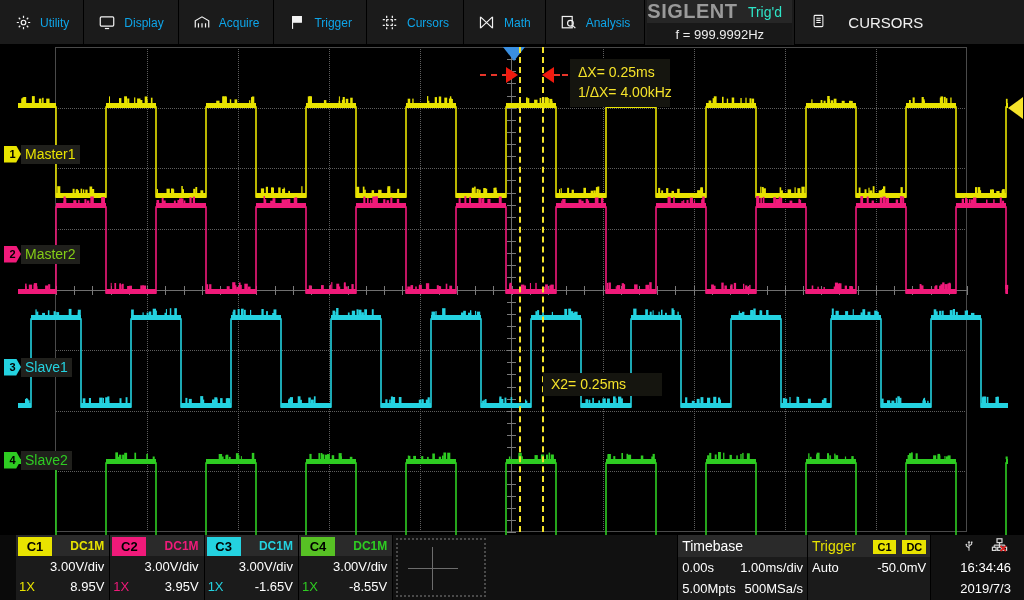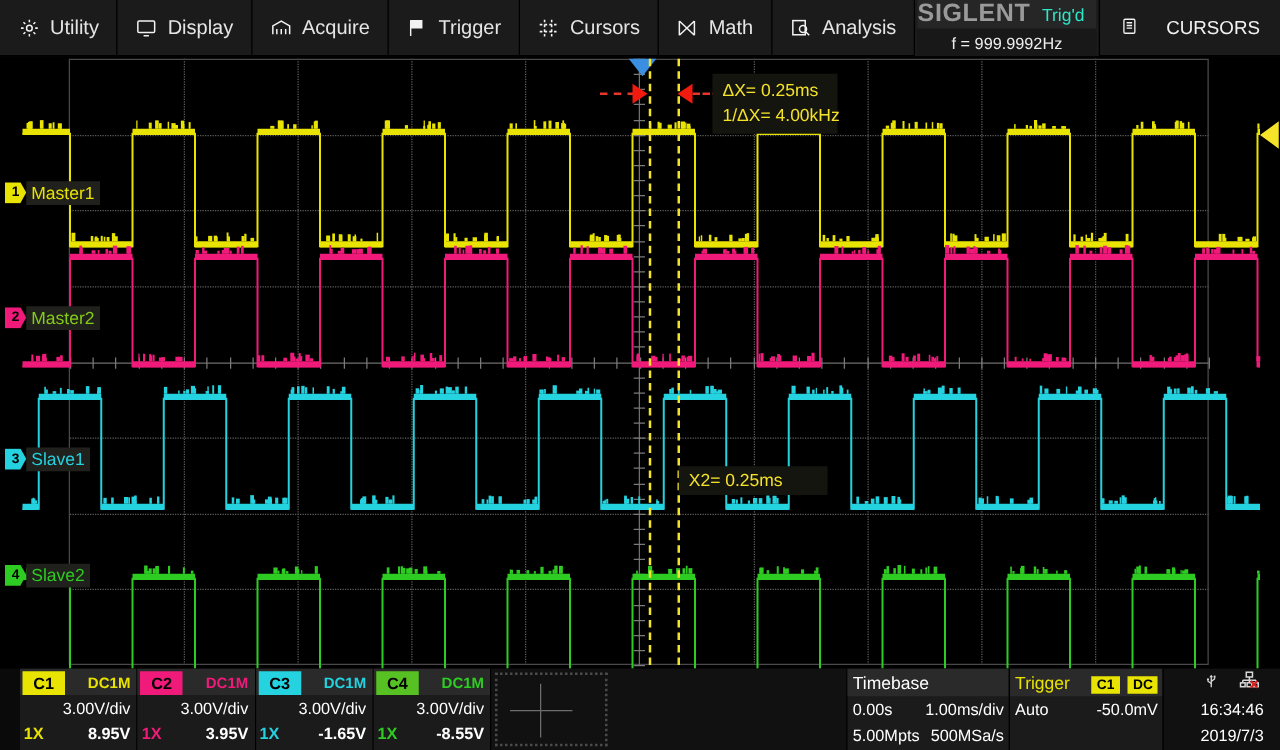--- a/index.html
+++ b/index.html
@@ -14,21 +14,21 @@
   
   #menubar {
     position: absolute; left:0; top:0; width:1024px; height:45px;
     background: #1b1b1b;
     border-bottom: 1px solid #000;
     display: flex; align-items: stretch;
   }
   .menu-item {
     display:flex; align-items:center; gap:8px;
     padding: 0 14px;
-    color:#e5e5e5; font-size:16px;
+    color:#0ea5e9; font-size:12px;
     border-right:1px solid #000;
     height:45px;
   }
   .menu-item .glyph { display:inline-flex; align-items:center; justify-content:center; width:18px; height:18px; }
   .menu-item svg { display:block; }
 
   #scope-status {
     width:150px; height:45px; border-right:1px solid #000;
     display:flex; flex-direction:column; align-items:stretch; justify-content:center;
     background:#1b1b1b; padding:0 2px;
@@ -142,21 +142,21 @@
      background:#2a2a2a; padding-right:5px; }
   .chbox .chtag {
     width:34px; height:19px; margin:1px 0 0 2px;
     display:flex; align-items:center; justify-content:center;
     font-size:13px; font-weight:bold; color:#000;
   }
   .chbox .coupling { font-size:12px; font-weight:bold; }
   .chbox .r2 { height:21px; display:flex; align-items:center; justify-content:flex-end;
     padding-right:5px; color:#fff; font-size:13px; }
   .chbox .r3 { height:22px; display:flex; align-items:center; justify-content:space-between;
-    padding:0 5px 4px 3px; font-size:13px;font-weight:bold; }
+    padding:0 5px 4px 3px; font-size:13px; }
   .chbox .r3 .probe { font-size:13px; }
   .chbox .r3 .offset { color:#fff; }
 
   #navbox {
     width:295px; height:65px; background:#111;
     display:flex; align-items:center; padding-left:3px;
   }
   #navpreview {
     width:90px; height:59px; border:2px dotted #4a4a4a;
     position:relative;

